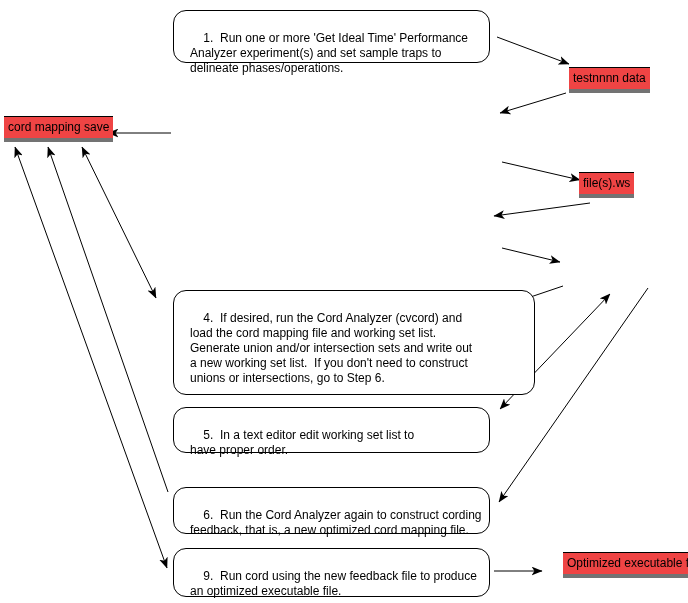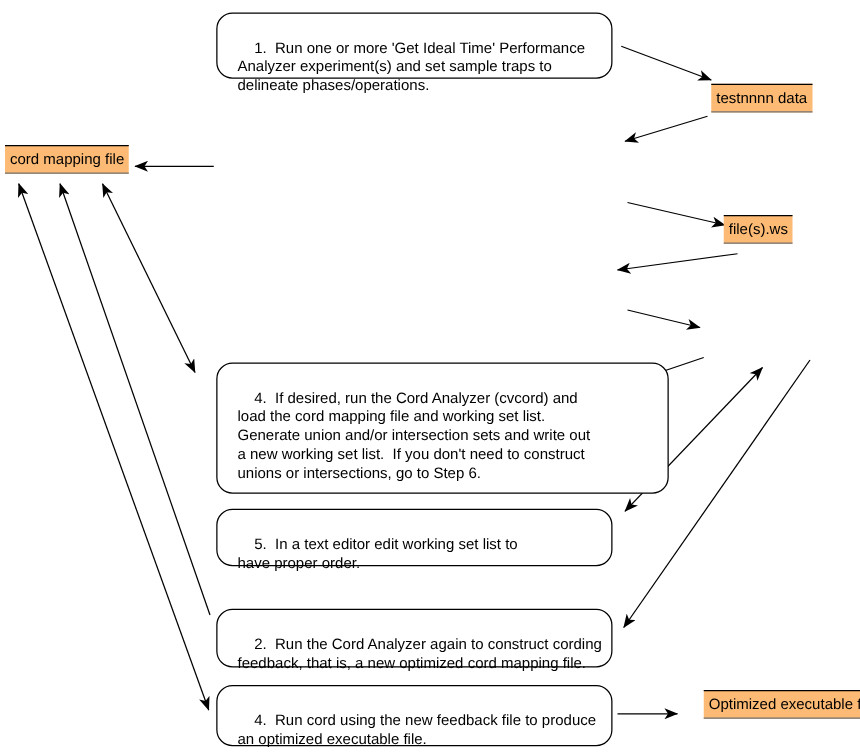--- a/index.html
+++ b/index.html
@@ -15,26 +15,26 @@
     background:#fff;
     box-sizing:border-box;
     font-size:12px;
     line-height:15px;
     padding:5px 6px 4px 16px;
     white-space:pre-wrap;
   }
   .file-label{
     position:absolute;
     border-top:1px solid #000;
-    border-bottom:1px solid #737373;
+    border-bottom:4px solid #737373;
     font-size:12px;
     line-height:14px;
     padding:3px 4px 4px 4px;
     white-space:nowrap;
-    background:#fdba74;
+    background:#ef4444;
   }
   #arrows{position:absolute;left:0;top:0;pointer-events:none;}
   #arrows line{stroke:#000;stroke-width:1;}
 </style>
 </head>
 <body>
 
 <div id="stage">
 
   <svg id="arrows" width="688" height="603" viewBox="0 0 688 603">
@@ -75,30 +75,30 @@
 a new working set list.  If you don't need to construct
 unions or intersections, go to Step 6.</span>
   </div>
 
   <div class="step-box" style="left:173px;top:407px;width:317px;height:46px;">
     <span>5.  In a text editor edit working set list to
 have proper order.</span>
   </div>
 
   <div class="step-box" style="left:173px;top:487px;width:317px;height:47px;">
-    <span>2.  Run the Cord Analyzer again to construct cording
+    <span>6.  Run the Cord Analyzer again to construct cording
 feedback, that is, a new optimized cord mapping file.</span>
   </div>
 
   <div class="step-box" style="left:173px;top:548px;width:317px;height:49px;">
-    <span>4.  Run cord using the new feedback file to produce
+    <span>9.  Run cord using the new feedback file to produce
 an optimized executable file.</span>
   </div>
 
-  <div class="file-label" style="left:4px;top:116px;">cord mapping file</div>
+  <div class="file-label" style="left:4px;top:116px;">cord mapping save</div>
 
   <div class="file-label" style="left:569px;top:67px;">testnnnn data</div>
 
   <div class="file-label" style="left:579px;top:172px;">file(s).ws</div>
 
 
   <div class="file-label" style="left:563px;top:552px;">Optimized executable file</div>
 
 </div>
 

